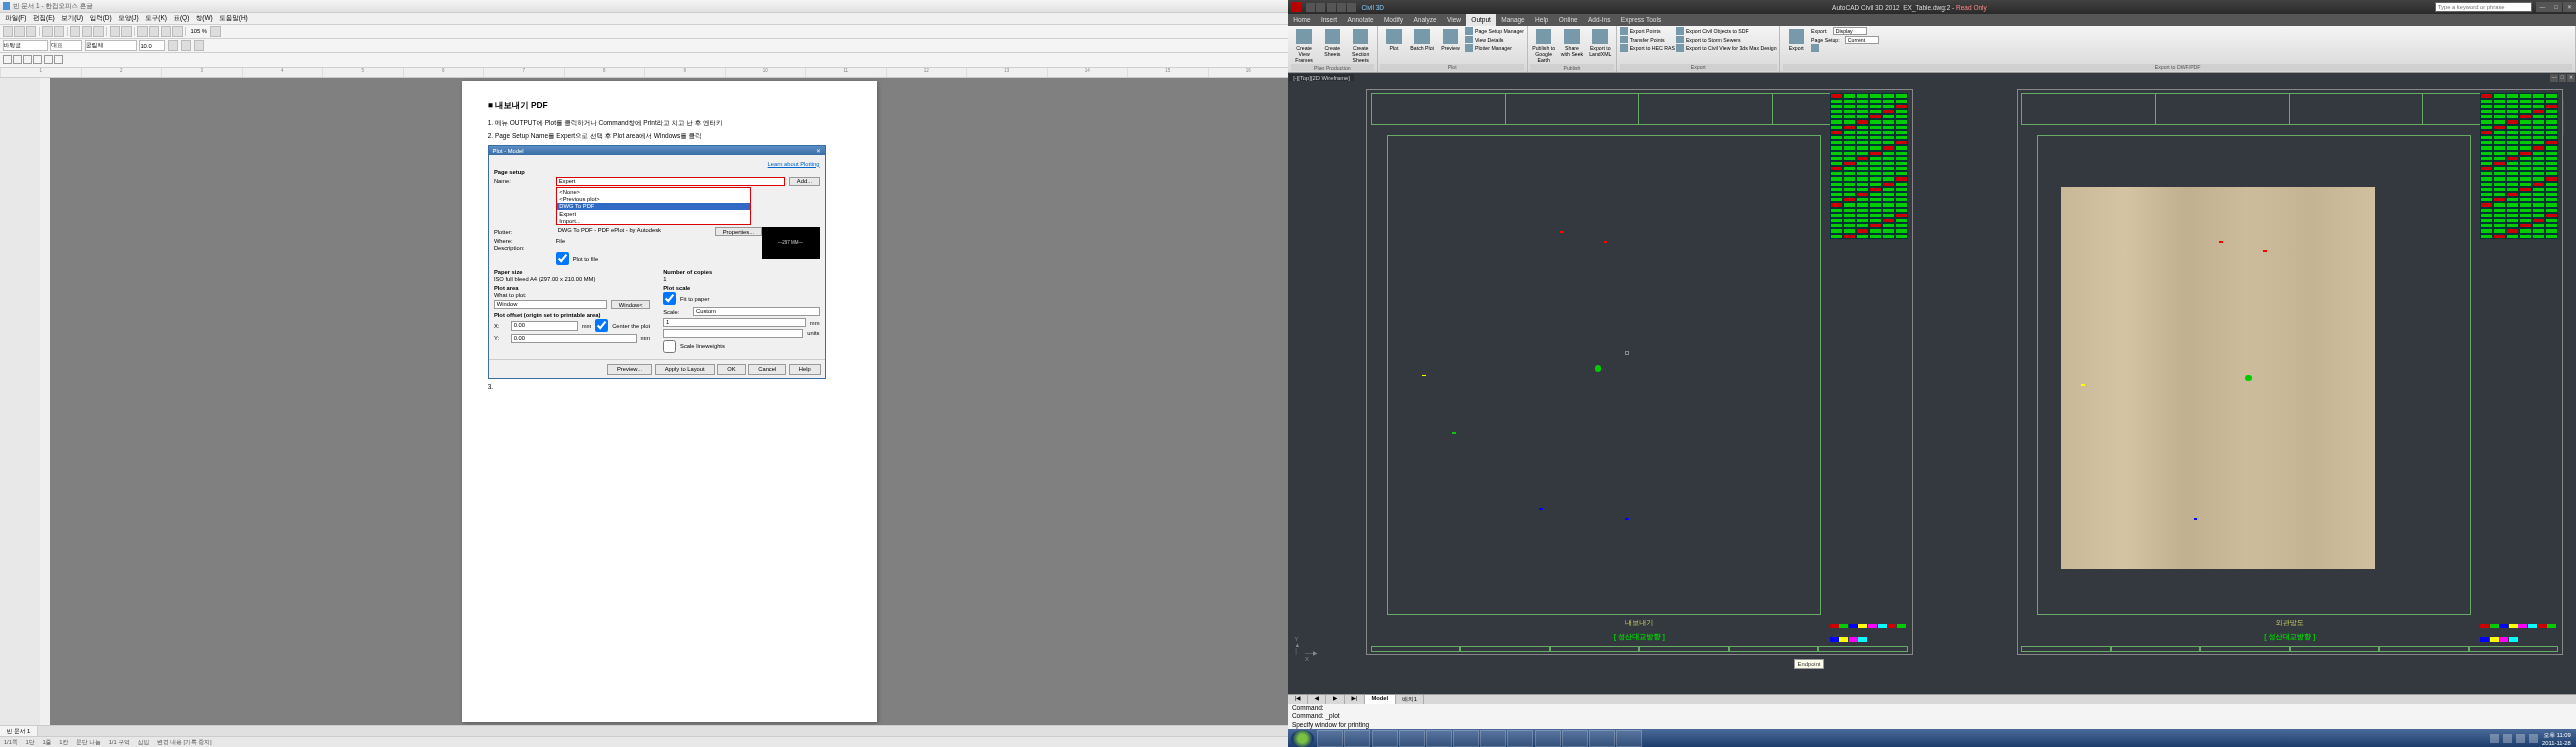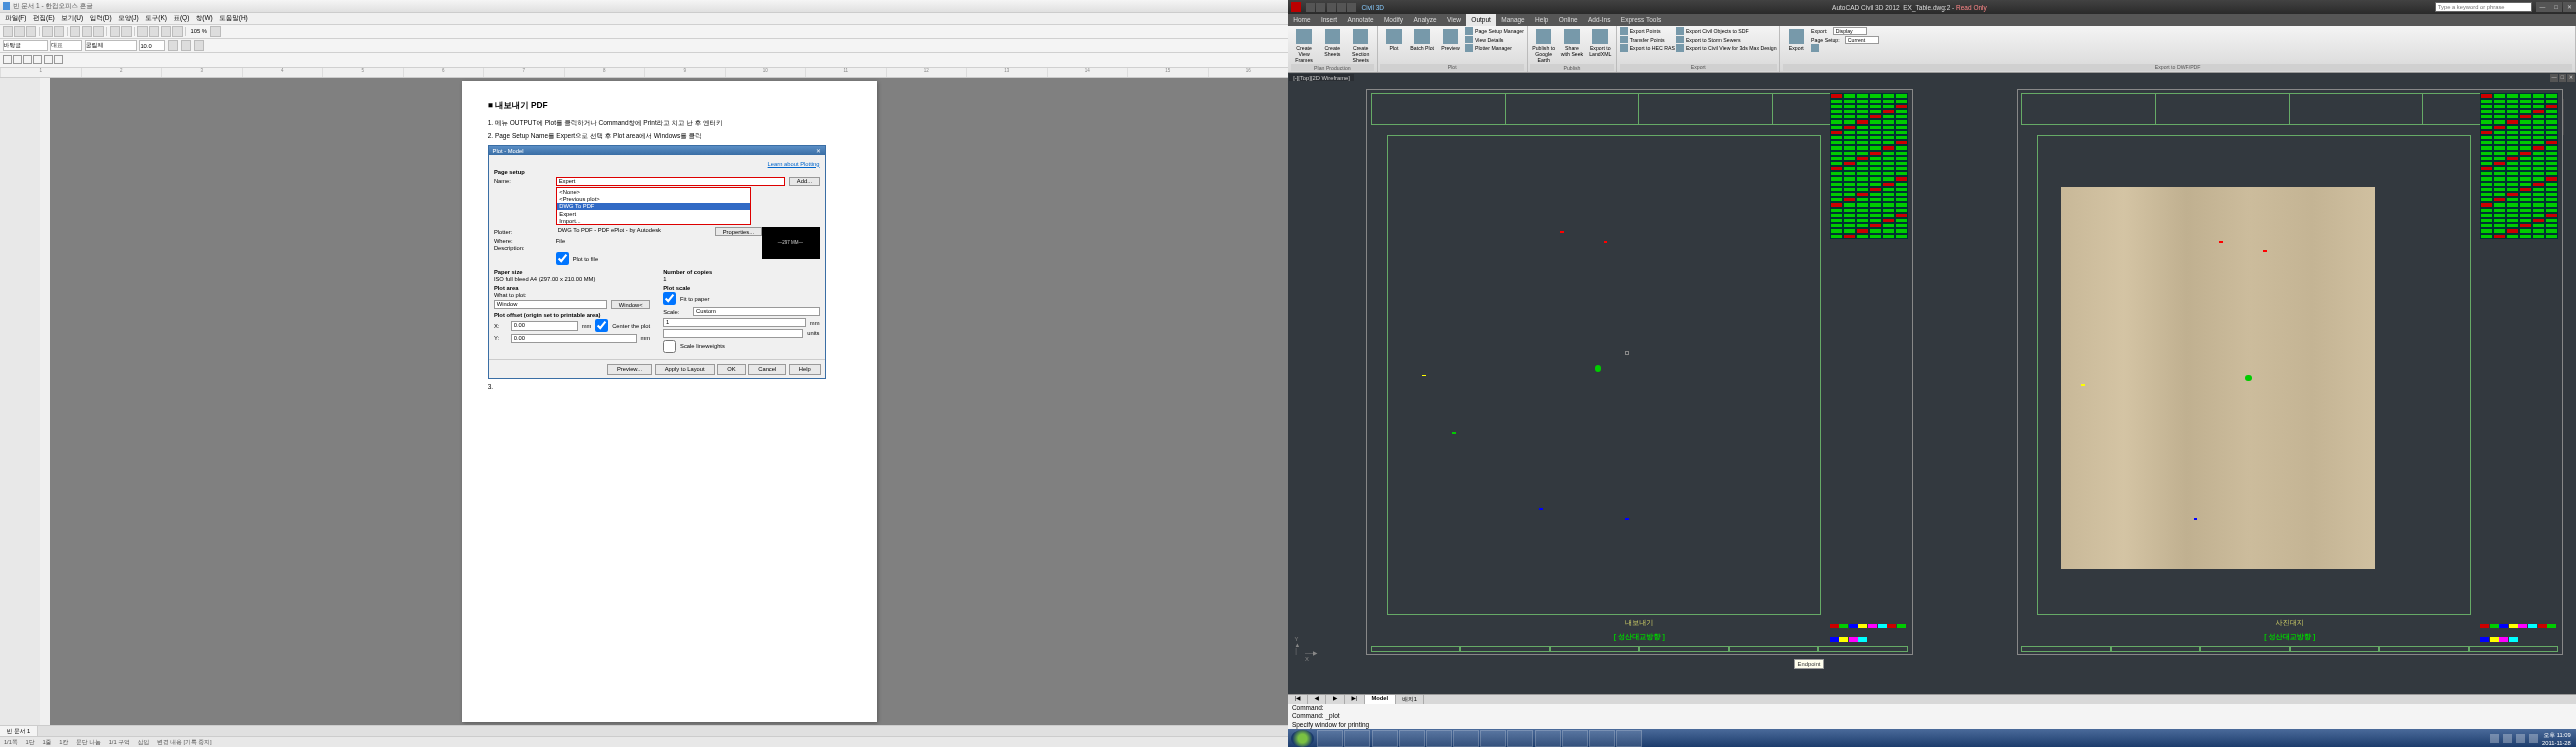--- a/index.html
+++ b/index.html
@@ -778,21 +778,21 @@
             <div></div>
         </div>
         <div class="acad-layout-main">
           <div class="acad-photo"></div>
           <div class="acad-dot" style="top:22%;left:42%;background:#f00"></div>
           <div class="acad-dot" style="top:24%;left:52%;background:#f00"></div>
           <div class="acad-dot" style="top:50%;left:48%;background:#0c0;width:6.5px;height:6.5px;border-radius:50%"></div>
           <div class="acad-dot" style="top:52%;left:10%;background:#ff0"></div>
           <div class="acad-dot" style="top:80%;left:36%;background:#00f"></div>
         </div>
-        <div class="acad-layout-label">사진대지</div>
+        <div class="acad-layout-label">외관망도</div>
         <div class="acad-layout-bracket">[ 성산대교방향 ]</div>
         <div class="acad-layout-table">
             <div class="acad-layout-table-row">
               <span class="r"></span>
               <span></span>
               <span></span>
               <span></span>
               <span></span>
               <span></span>
             </div>

